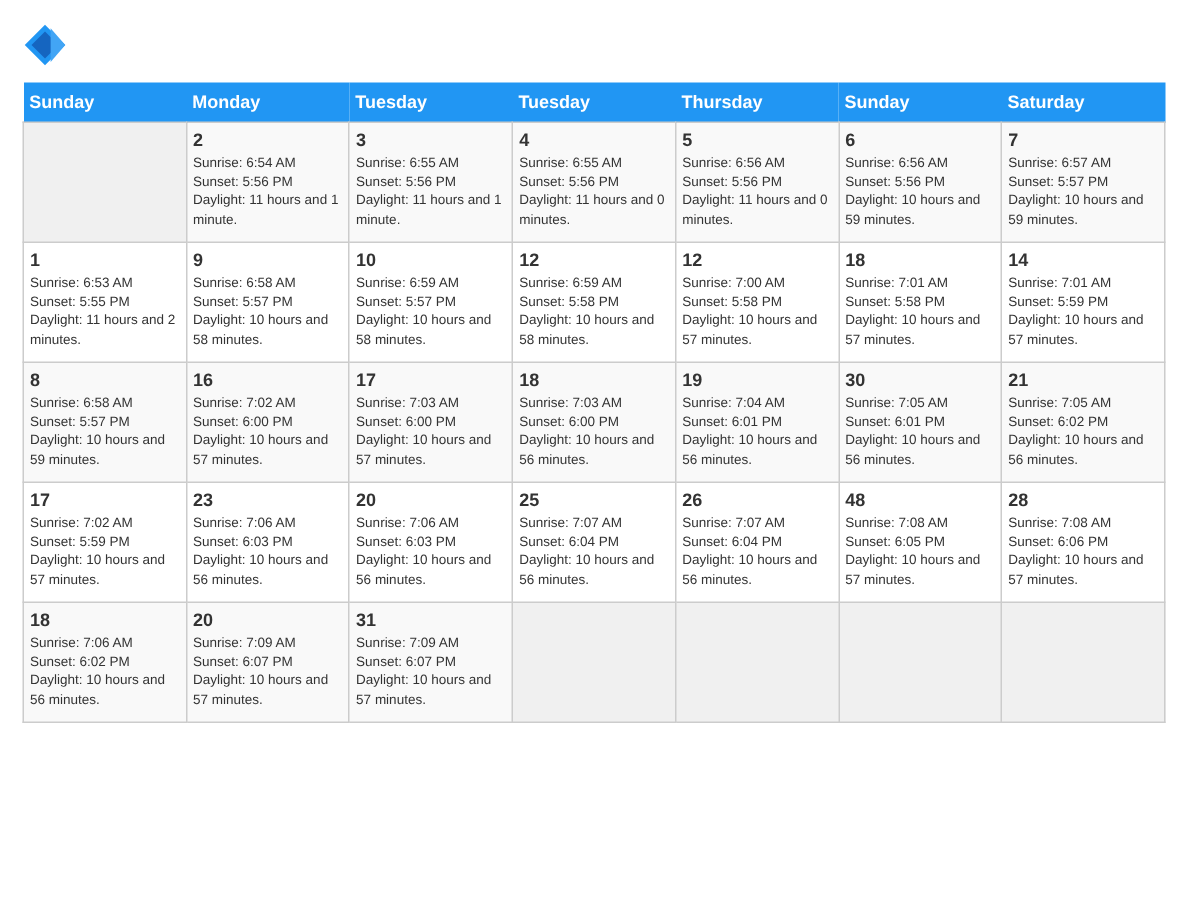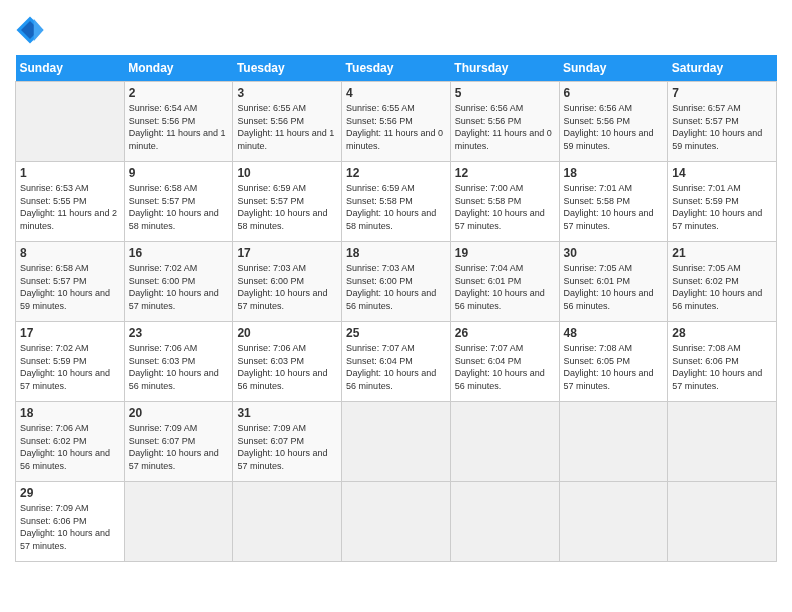--- a/index.html
+++ b/index.html
@@ -251,26 +251,14 @@
         </td>
         <td>
           <span class="day-num">31</span>
           <div class="day-info">Sunrise: 7:09 AM<br>Sunset: 6:07 PM<br>Daylight: 10 hours and 57 minutes.</div>
         </td>
         <td class="empty-cell"></td>
         <td class="empty-cell"></td>
         <td class="empty-cell"></td>
         <td class="empty-cell"></td>
       </tr>
-      <tr>
-        <td>
-          <span class="day-num">29</span>
-          <div class="day-info">Sunrise: 7:09 AM<br>Sunset: 6:06 PM<br>Daylight: 10 hours and 57 minutes.</div>
-        </td>
-        <td class="empty-cell"></td>
-        <td class="empty-cell"></td>
-        <td class="empty-cell"></td>
-        <td class="empty-cell"></td>
-        <td class="empty-cell"></td>
-        <td class="empty-cell"></td>
-      </tr>
     </tbody>
 </table>
 
 </body></html>

